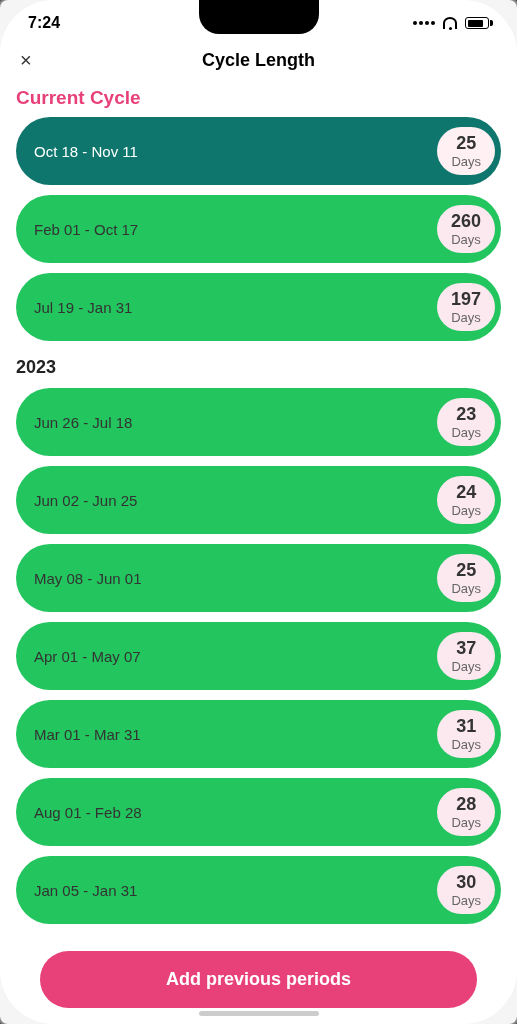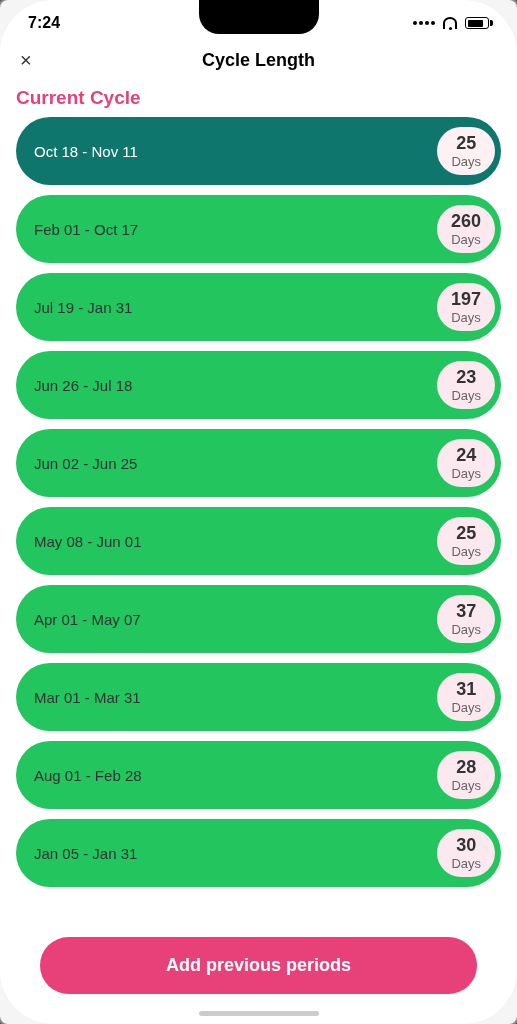--- a/index.html
+++ b/index.html
@@ -239,21 +239,21 @@
     }
 
     
     .cycle-row.long-row .cycle-days-badge {
       background: #fce8ef;
     }
 
     
     .bottom-btn-container {
       position: absolute;
-      bottom: 30px;
+      bottom: 16px;
       left: 0; right: 0;
       padding: 0 40px;
     }
 
     .add-btn {
       width: 100%;
       background: #e8417a;
       color: #fff;
       border: none;
       border-radius: 50px;
@@ -325,20 +325,21 @@
       </div>
 
       <div class="cycle-row long-row">
         <span class="cycle-date">Jul 19 - Jan 31</span>
         <div class="cycle-days-badge">
           <span class="days-num">197</span>
           <span class="days-label">Days</span>
         </div>
       </div>
 
+      <div class="year-label">2023</div>
 
       <div class="cycle-row">
         <span class="cycle-date">Jun 26 - Jul 18</span>
         <div class="cycle-days-badge">
           <span class="days-num">23</span>
           <span class="days-label">Days</span>
         </div>
       </div>
 
       <div class="cycle-row">

